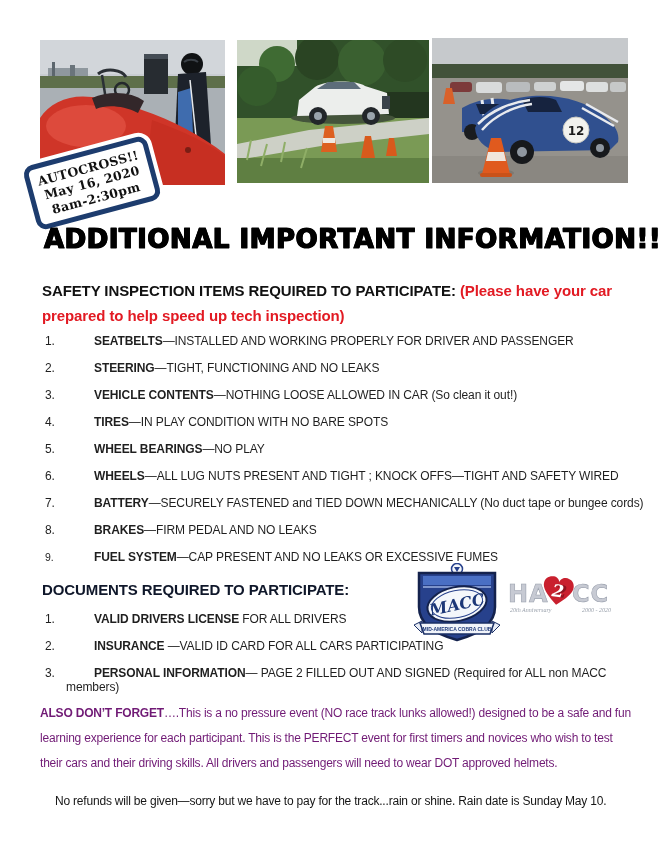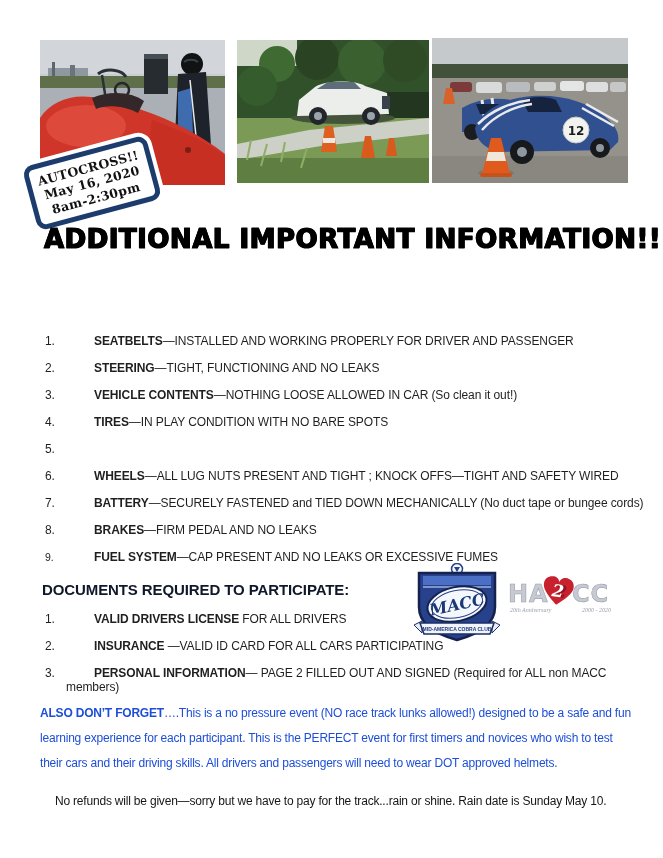--- a/index.html
+++ b/index.html
@@ -44,21 +44,21 @@
   .docs-head {
     position:absolute; left:42px; top:581px; margin:0;
     font-size:15px; font-weight:bold; color:#0f172a; letter-spacing:-0.1px;
   }
 
   .macc-logo { position:absolute; left:410px; top:563px; }
   .hacc-logo { position:absolute; left:506px; top:576px; }
 
   .closing-par {
     position:absolute; left:40px; top:701px; width:592px; margin:0;
-    font-size:12px; line-height:25px; letter-spacing:-0.2px; color:#1d4ed8;
+    font-size:12px; line-height:25px; letter-spacing:-0.2px; color:#701a75;
   }
   .refund-par {
     position:absolute; left:40px; top:774px; width:610px; margin:15px;
     font-size:12px; line-height:25px; letter-spacing:-0.2px; color:#161616;
   }
 </style>
 </head>
 <body>
 
 <div class="page">
@@ -157,40 +157,44 @@
   </div>
 
   <div class="badge">
     <div>AUTOCROSS!!</div>
     <div>May 16, 2020</div>
     <div>8am-2:30pm</div>
   </div>
 
   <div class="title">ADDITIONAL IMPORTANT INFORMATION!!</div>
 
+  <p class="safety-head">
+    <span>SAFETY INSPECTION ITEMS REQUIRED TO PARTICIPATE: </span><span class="red">(Please have your car prepared to help speed up tech inspection)</span>
+  </p>
 
   <div class="num-list safety-list">
     <div class="li">
       <span class="num">1.</span>
       <span class="body"><b>SEATBELTS</b><span>—INSTALLED AND WORKING PROPERLY FOR DRIVER AND PASSENGER</span></span>
     </div>
     <div class="li">
       <span class="num">2.</span>
       <span class="body"><b>STEERING</b><span>—TIGHT, FUNCTIONING AND NO LEAKS</span></span>
     </div>
     <div class="li">
       <span class="num">3.</span>
       <span class="body"><b>VEHICLE CONTENTS</b><span>—NOTHING LOOSE ALLOWED IN CAR (So clean it out!)</span></span>
     </div>
     <div class="li">
       <span class="num">4.</span>
       <span class="body"><b>TIRES</b><span>—IN PLAY CONDITION WITH NO BARE SPOTS</span></span>
     </div>
     <div class="li">
       <span class="num">5.</span>
+      <span class="body"><b>WHEEL BEARINGS</b><span>—NO PLAY</span></span>
     </div>
     <div class="li">
       <span class="num">6.</span>
       <span class="body"><b>WHEELS</b><span>—ALL LUG NUTS PRESENT AND TIGHT ; KNOCK OFFS—TIGHT AND SAFETY WIRED</span></span>
     </div>
     <div class="li">
       <span class="num">7.</span>
       <span class="body"><b>BATTERY</b><span>—SECURELY FASTENED and TIED DOWN MECHANICALLY (No duct tape or bungee cords)</span></span>
     </div>
     <div class="li">

